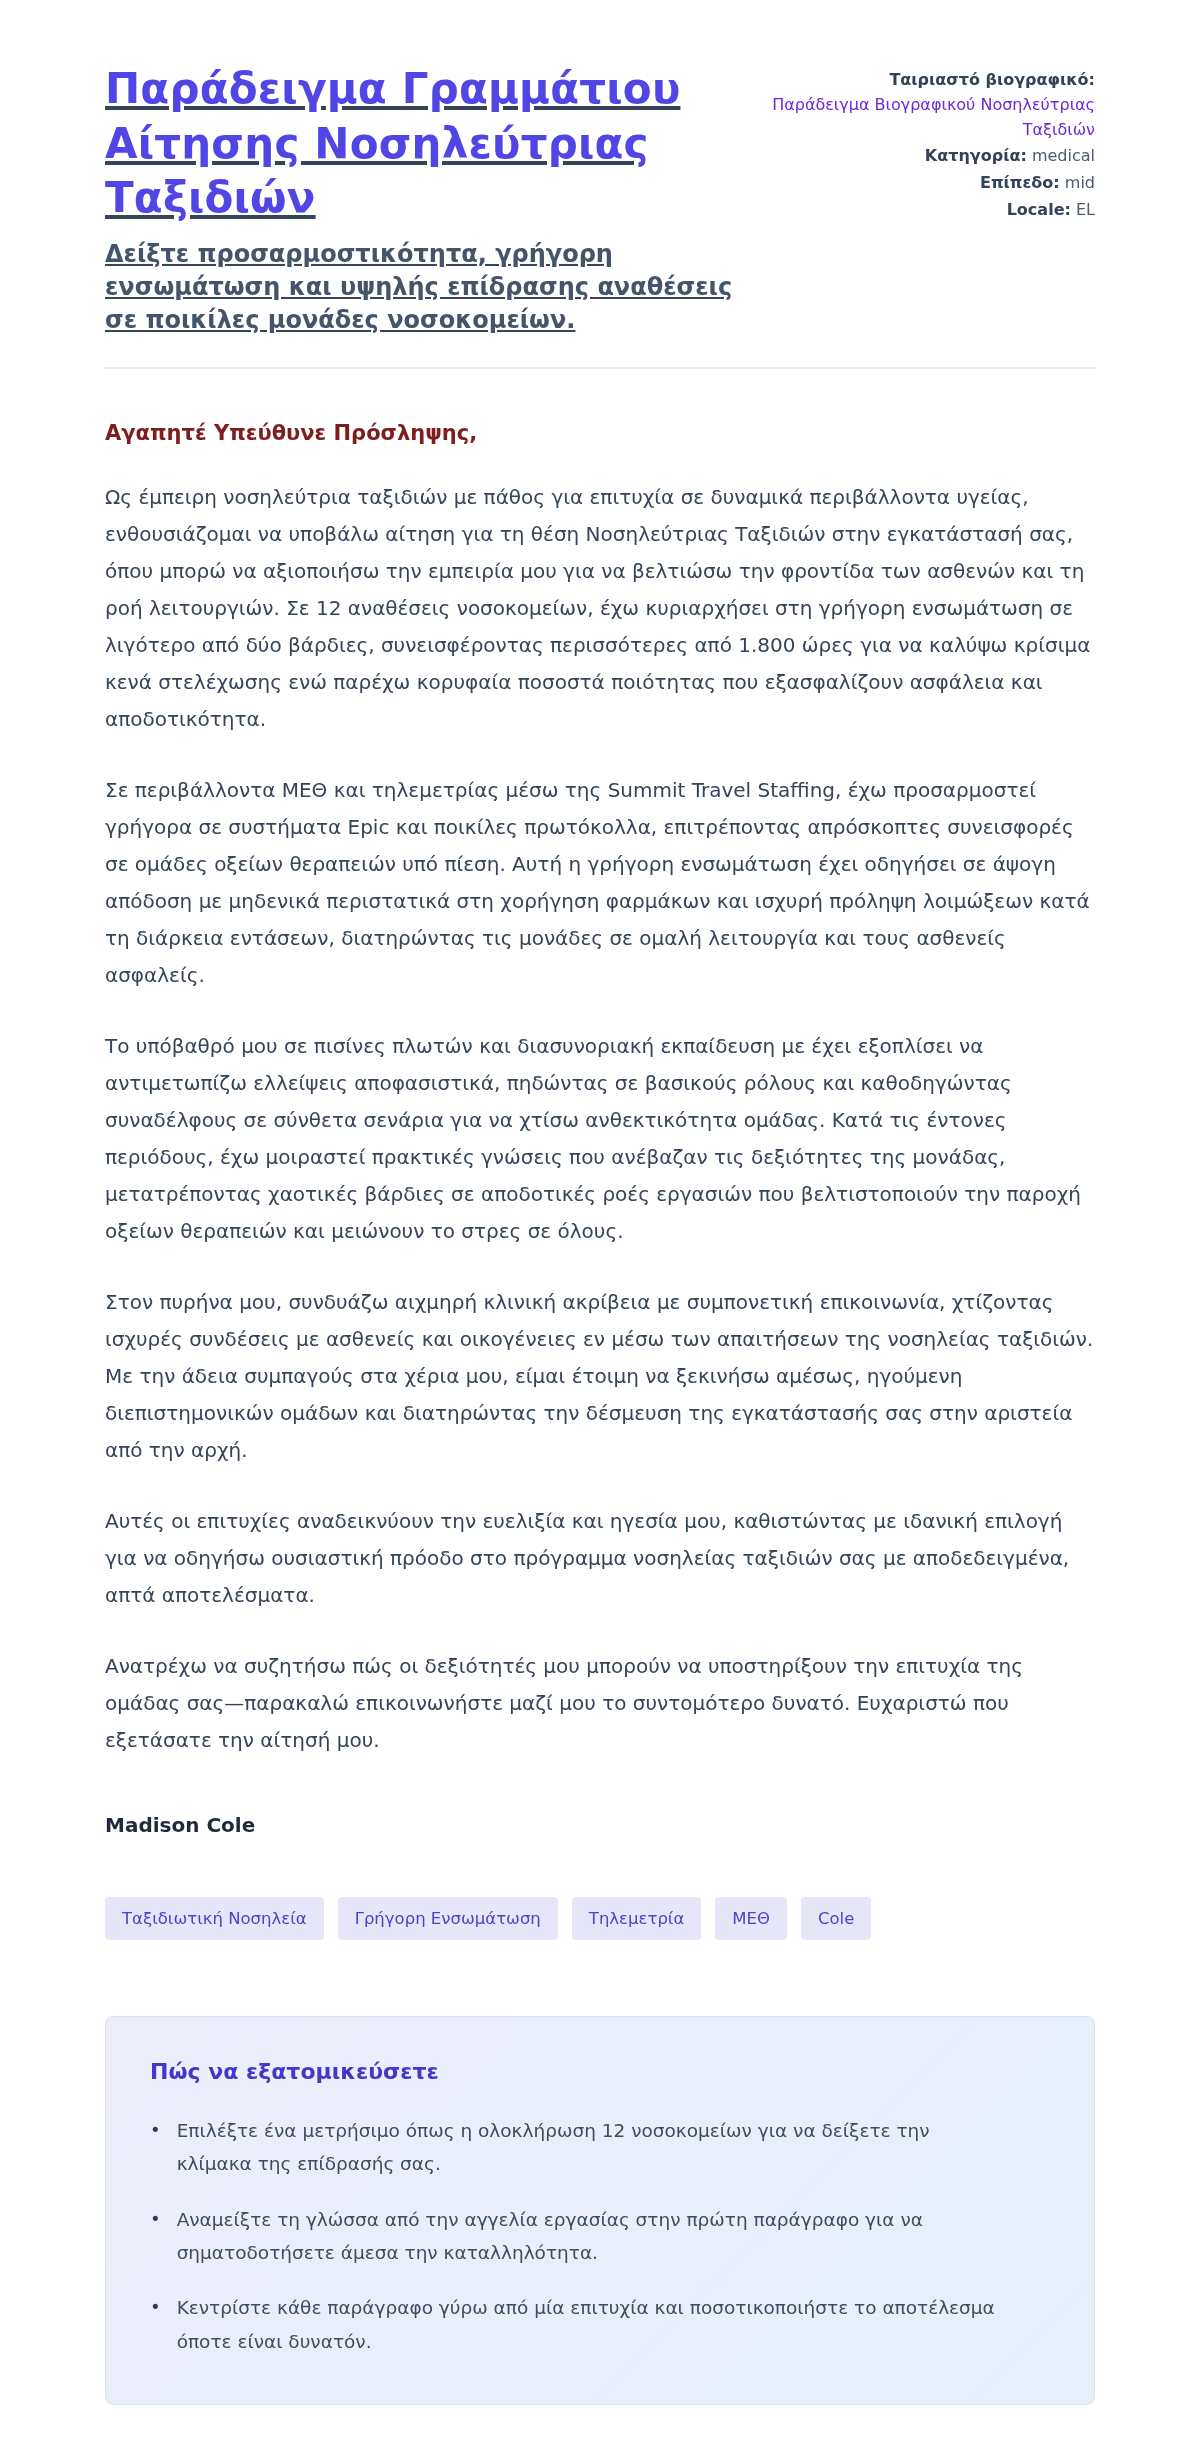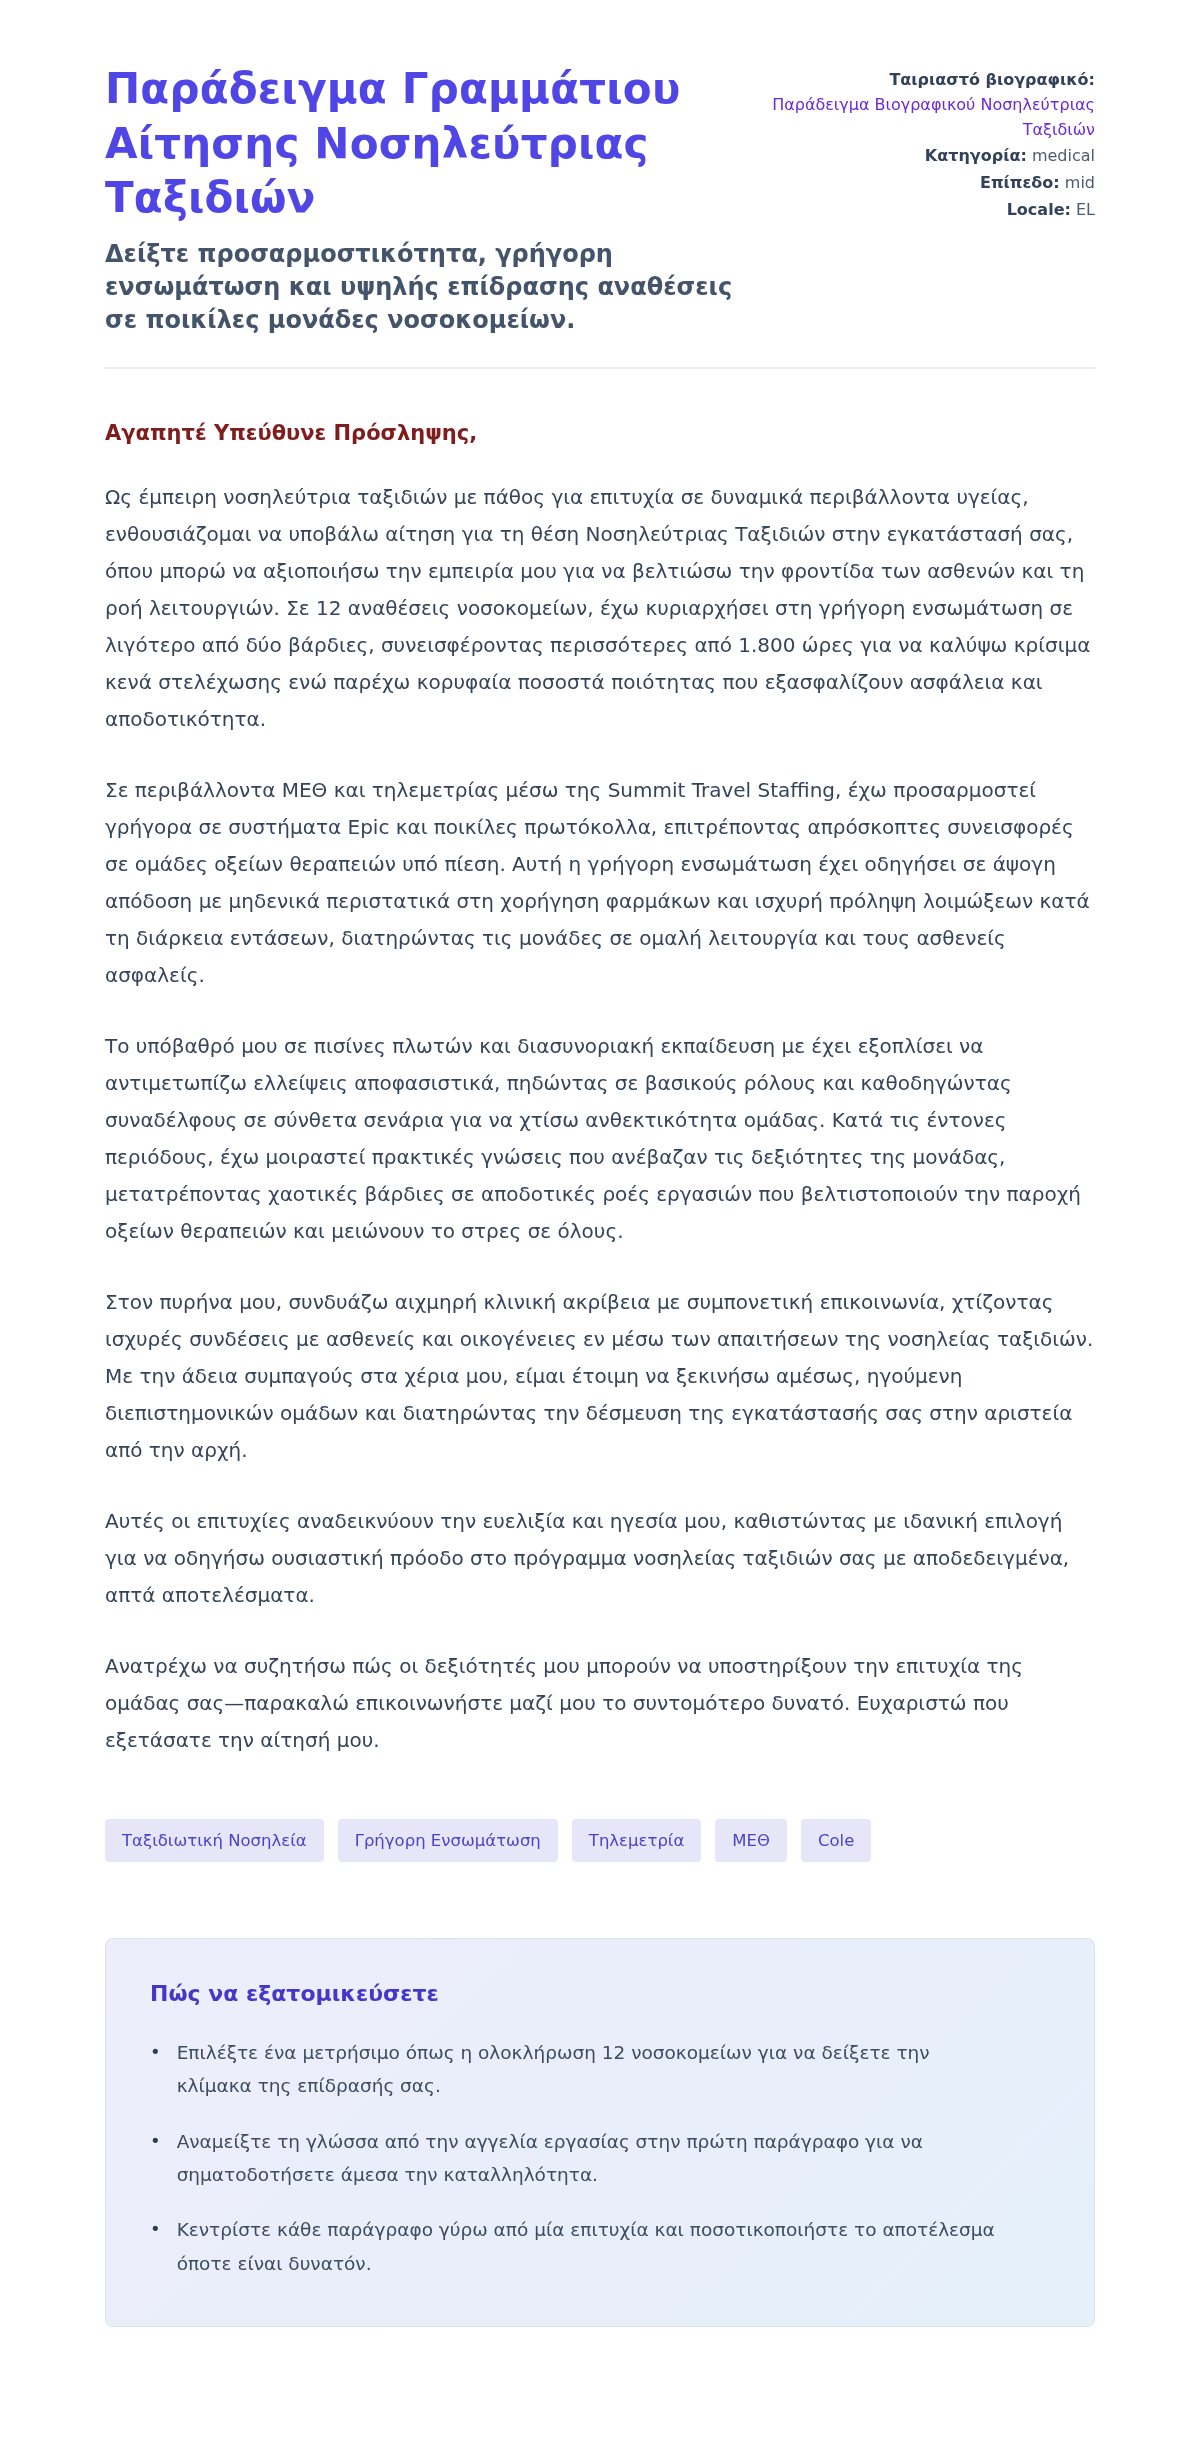--- a/index.html
+++ b/index.html
@@ -14,21 +14,21 @@
     padding: 62px 105px 70px 105px;
   }
 
   
   .header {
     display: flex;
     justify-content: space-between;
     align-items: flex-start;
     gap: 30px;
   }
-  .header-left { max-width: 640px; }
+  .header-left { max-width: 640px; text-decoration: underline; }
   .doc-title {
     font-size: 42px;
     font-weight: 700;
     line-height: 1.3;
     color: #4f46e5;
     letter-spacing: 0.2px;
   }
   .doc-subtitle {
     margin-top: 12px;
     font-size: 24px;
@@ -175,20 +175,21 @@
 
   <div class="letter-body">
     <div class="greeting">Αγαπητέ Υπεύθυνε Πρόσληψης,</div>
     <p class="para">Ως έμπειρη νοσηλεύτρια ταξιδιών με πάθος για επιτυχία σε δυναμικά περιβάλλοντα υγείας, ενθουσιάζομαι να υποβάλω αίτηση για τη θέση Νοσηλεύτριας Ταξιδιών στην εγκατάστασή σας, όπου μπορώ να αξιοποιήσω την εμπειρία μου για να βελτιώσω την φροντίδα των ασθενών και τη ροή λειτουργιών. Σε 12 αναθέσεις νοσοκομείων, έχω κυριαρχήσει στη γρήγορη ενσωμάτωση σε λιγότερο από δύο βάρδιες, συνεισφέροντας περισσότερες από 1.800 ώρες για να καλύψω κρίσιμα κενά στελέχωσης ενώ παρέχω κορυφαία ποσοστά ποιότητας που εξασφαλίζουν ασφάλεια και αποδοτικότητα.</p>
     <p class="para">Σε περιβάλλοντα ΜΕΘ και τηλεμετρίας μέσω της Summit Travel Staffing, έχω προσαρμοστεί γρήγορα σε συστήματα Epic και ποικίλες πρωτόκολλα, επιτρέποντας απρόσκοπτες συνεισφορές σε ομάδες οξείων θεραπειών υπό πίεση. Αυτή η γρήγορη ενσωμάτωση έχει οδηγήσει σε άψογη απόδοση με μηδενικά περιστατικά στη χορήγηση φαρμάκων και ισχυρή πρόληψη λοιμώξεων κατά τη διάρκεια εντάσεων, διατηρώντας τις μονάδες σε ομαλή λειτουργία και τους ασθενείς ασφαλείς.</p>
     <p class="para">Το υπόβαθρό μου σε πισίνες πλωτών και διασυνοριακή εκπαίδευση με έχει εξοπλίσει να αντιμετωπίζω ελλείψεις αποφασιστικά, πηδώντας σε βασικούς ρόλους και καθοδηγώντας συναδέλφους σε σύνθετα σενάρια για να χτίσω ανθεκτικότητα ομάδας. Κατά τις έντονες περιόδους, έχω μοιραστεί πρακτικές γνώσεις που ανέβαζαν τις δεξιότητες της μονάδας, μετατρέποντας χαοτικές βάρδιες σε αποδοτικές ροές εργασιών που βελτιστοποιούν την παροχή οξείων θεραπειών και μειώνουν το στρες σε όλους.</p>
     <p class="para">Στον πυρήνα μου, συνδυάζω αιχμηρή κλινική ακρίβεια με συμπονετική επικοινωνία, χτίζοντας ισχυρές συνδέσεις με ασθενείς και οικογένειες εν μέσω των απαιτήσεων της νοσηλείας ταξιδιών. Με την άδεια συμπαγούς στα χέρια μου, είμαι έτοιμη να ξεκινήσω αμέσως, ηγούμενη διεπιστημονικών ομάδων και διατηρώντας την δέσμευση της εγκατάστασής σας στην αριστεία από την αρχή.</p>
     <p class="para">Αυτές οι επιτυχίες αναδεικνύουν την ευελιξία και ηγεσία μου, καθιστώντας με ιδανική επιλογή για να οδηγήσω ουσιαστική πρόοδο στο πρόγραμμα νοσηλείας ταξιδιών σας με αποδεδειγμένα, απτά αποτελέσματα.</p>
     <p class="para">Ανατρέχω να συζητήσω πώς οι δεξιότητές μου μπορούν να υποστηρίξουν την επιτυχία της ομάδας σας—παρακαλώ επικοινωνήστε μαζί μου το συντομότερο δυνατό. Ευχαριστώ που εξετάσατε την αίτησή μου.</p>
 
+    <div class="sig-name">Madison Cole</div>
   </div>
 
   <div class="tags">
     <span class="tag">Ταξιδιωτική Νοσηλεία</span>
     <span class="tag">Γρήγορη Ενσωμάτωση</span>
     <span class="tag">Τηλεμετρία</span>
     <span class="tag">ΜΕΘ</span>
     <span class="tag">Cole</span>
   </div>
 

